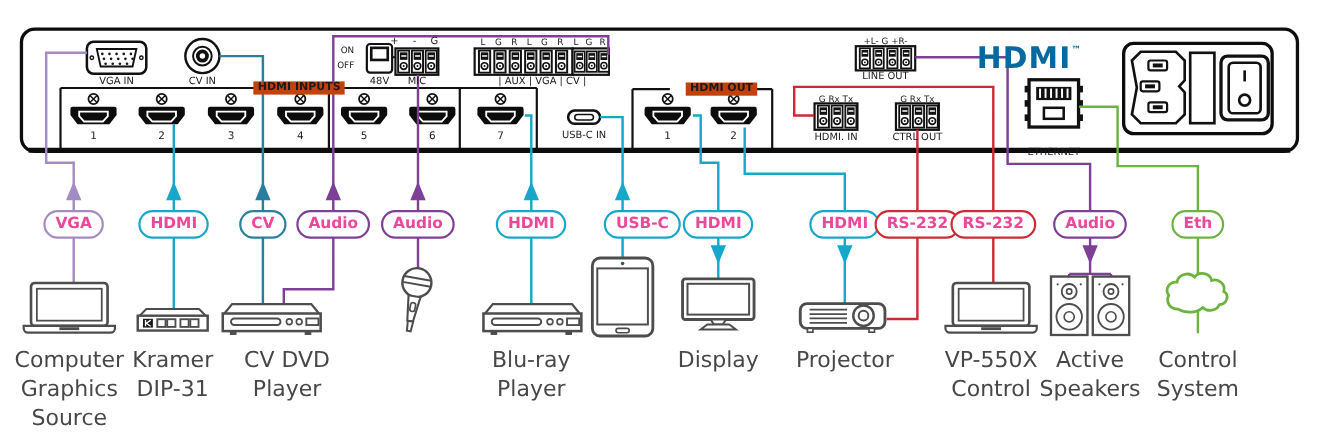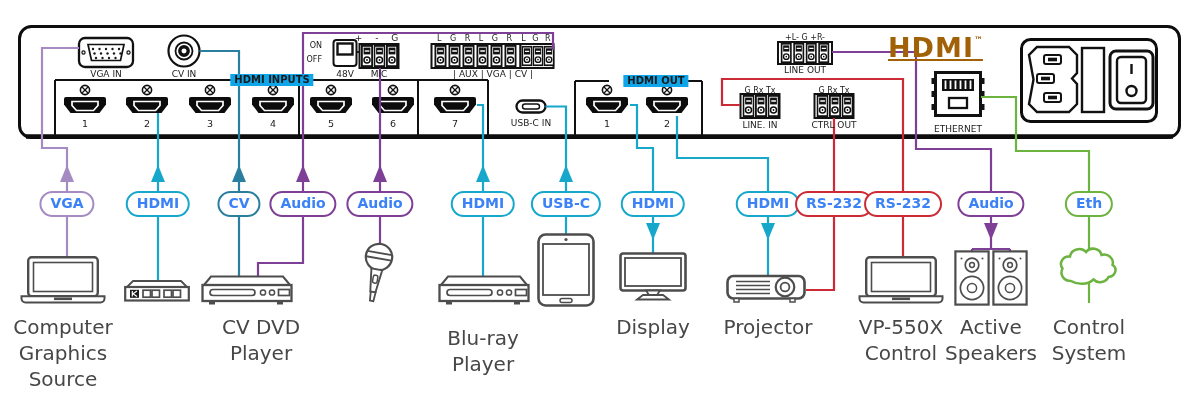--- a/index.html
+++ b/index.html
@@ -9,30 +9,30 @@
   html,body{margin:0;padding:0;background:#fff;}
   body{font-family:"DejaVu Sans","Liberation Sans",sans-serif;}
   .canvas{position:relative;width:1200px;height:406px;background:#fff;overflow:hidden;}
   svg.art{position:absolute;left:0;top:0;}
   .wire{fill:none;stroke-width:2.2px;}
   .w-vga{stroke:var(--vga)} .w-cyan{stroke:var(--cyan)} .w-cv{stroke:var(--cv)}
   .w-audio{stroke:var(--audio)} .w-rs232{stroke:var(--rs232)} .w-eth{stroke:var(--eth)}
   .f-vga{fill:var(--vga)} .f-cyan{fill:var(--cyan)} .f-cv{fill:var(--cv)} .f-audio{fill:var(--audio)}
   .plabel{position:absolute;transform:translateX(-50%);font-size:9px;color:#1b1b1b;white-space:nowrap;line-height:11px;}
   .plabel.tiny{font-size:8px;}
-  .plabel.boldbox{font-size:10px;font-weight:bold;background:#0ea5e9;padding:0 4px;line-height:12px;}
+  .plabel.boldbox{font-size:10px;font-weight:bold;background:#c2410c;padding:0 4px;line-height:12px;}
   .pnum{position:absolute;transform:translateX(-50%);font-size:9.5px;color:#1b1b1b;line-height:11px;}
   .badge{position:absolute;top:191px;transform:translateX(-50%);height:22px;line-height:21px;
          background:#fff;border:2.2px solid #000;border-radius:13px;padding:0 9px;
-         font-size:14px;font-weight:bold;color:#3b82f6;white-space:nowrap;z-index:6;}
+         font-size:14px;font-weight:bold;color:#ec4899;white-space:nowrap;z-index:6;}
   .b-vga{border-color:var(--vga)} .b-cyan{border-color:var(--cyan)} .b-cv{border-color:var(--cv)}
   .b-audio{border-color:var(--audio)} .b-rs232{border-color:var(--rs232)} .b-eth{border-color:var(--eth)}
   .dlabel{position:absolute;top:314px;transform:translateX(-50%);width:170px;text-align:center;
           font-size:20px;line-height:26px;color:#474747;white-space:pre-line;}
-  .hdmi-logo{position:absolute;left:888px;top:26px;font-size:27px;font-weight:800;letter-spacing:1px;color:#a16207;line-height:29px;text-decoration:underline;}
+  .hdmi-logo{position:absolute;left:888px;top:26px;font-size:27px;font-weight:800;letter-spacing:1px;color:#0369a1;line-height:40px;}
   .hdmi-logo sup{font-size:9px;font-weight:bold;vertical-align:14px;letter-spacing:0;}
 </style>
 </head>
 <body>
 
 <div class="canvas">
 
   <svg class="art" width="1200" height="406" viewBox="0 0 1200 406">
     <defs>
       <symbol id="hdmi-port" viewBox="0 0 48 30">
@@ -320,56 +320,58 @@
   <div class="plabel" style="left:379px;top:33px;letter-spacing:5px;">+ - G</div>
   <div class="plabel" style="left:379px;top:69px;">MIC</div>
   <div class="plabel tiny" style="left:476px;top:33px;letter-spacing:3px;">L G R L G R</div>
   <div class="plabel tiny" style="left:537px;top:33px;letter-spacing:2px;">L G R</div>
   <div class="plabel" style="left:493px;top:69px;">|  AUX  |  VGA  |  CV  |</div>
   <div class="plabel" style="left:531px;top:118px;">USB-C IN</div>
   <div class="plabel boldbox" style="left:638px;top:75px;margin-left:18px;">HDMI OUT</div>
   <div class="plabel tiny" style="left:805px;top:32px;">+L- G +R-</div>
   <div class="plabel" style="left:805px;top:65px;">LINE OUT</div>
   <div class="plabel tiny" style="left:760px;top:85px;">G Rx Tx</div>
-  <div class="plabel" style="left:760px;top:120px;">LINE. IN</div>
+  <div class="plabel" style="left:760px;top:120px;">HDMI. IN</div>
   <div class="plabel tiny" style="left:834px;top:85px;">G Rx Tx</div>
   <div class="plabel" style="left:834px;top:120px;">CTRL OUT</div>
-  <div class="plabel" style="left:958px;top:124px;">ETHERNET</div>
+  <div class="plabel" style="left:958px;top:134px;">ETHERNET</div>
   <div class="hdmi-logo"><span>HDMI</span><sup>™</sup></div>
 
   <div class="pnum" style="left:85px;top:118px;">1</div>
   <div class="pnum" style="left:147px;top:118px;">2</div>
   <div class="pnum" style="left:210px;top:118px;">3</div>
   <div class="pnum" style="left:273px;top:118px;">4</div>
   <div class="pnum" style="left:331px;top:118px;">5</div>
   <div class="pnum" style="left:393px;top:118px;">6</div>
   <div class="pnum" style="left:455px;top:118px;">7</div>
   <div class="pnum" style="left:607px;top:118px;">1</div>
   <div class="pnum" style="left:667px;top:118px;">2</div>
 
   <div class="badge b-vga" style="left:67px;">VGA</div>
   <div class="badge b-cyan" style="left:158px;">HDMI</div>
   <div class="badge b-cv" style="left:239px;">CV</div>
   <div class="badge b-audio" style="left:303px;">Audio</div>
   <div class="badge b-audio" style="left:380px;">Audio</div>
   <div class="badge b-cyan" style="left:483px;">HDMI</div>
-  <div class="badge b-cyan" style="left:566px;">USB-C</div>
+  <div class="badge b-cyan" style="left:584px;">USB-C</div>
   <div class="badge b-cyan" style="left:653px;">HDMI</div>
   <div class="badge b-cyan" style="left:768px;">HDMI</div>
   <div class="badge b-rs232" style="left:834px;">RS-232</div>
   <div class="badge b-rs232" style="left:903px;">RS-232</div>
   <div class="badge b-audio" style="left:991px;">Audio</div>
   <div class="badge b-eth" style="left:1089px;">Eth</div>
 
   <div class="dlabel" style="left:63px;">Computer
 Graphics
 Source</div>
+  <div class="dlabel" style="left:157px;">Kramer
+DIP-31</div>
   <div class="dlabel" style="left:261px;">CV DVD
 Player</div>
-  <div class="dlabel" style="left:483px;margin-top:11px;">Blu-ray
+  <div class="dlabel" style="left:483px;">Blu-ray
 Player</div>
   <div class="dlabel" style="left:653px;">Display</div>
   <div class="dlabel" style="left:768px;">Projector</div>
   <div class="dlabel" style="left:901px;">VP-550X
 Control</div>
   <div class="dlabel" style="left:991px;text-align:center;">Active
 Speakers</div>
   <div class="dlabel" style="left:1089px;">Control
 System</div>
 

